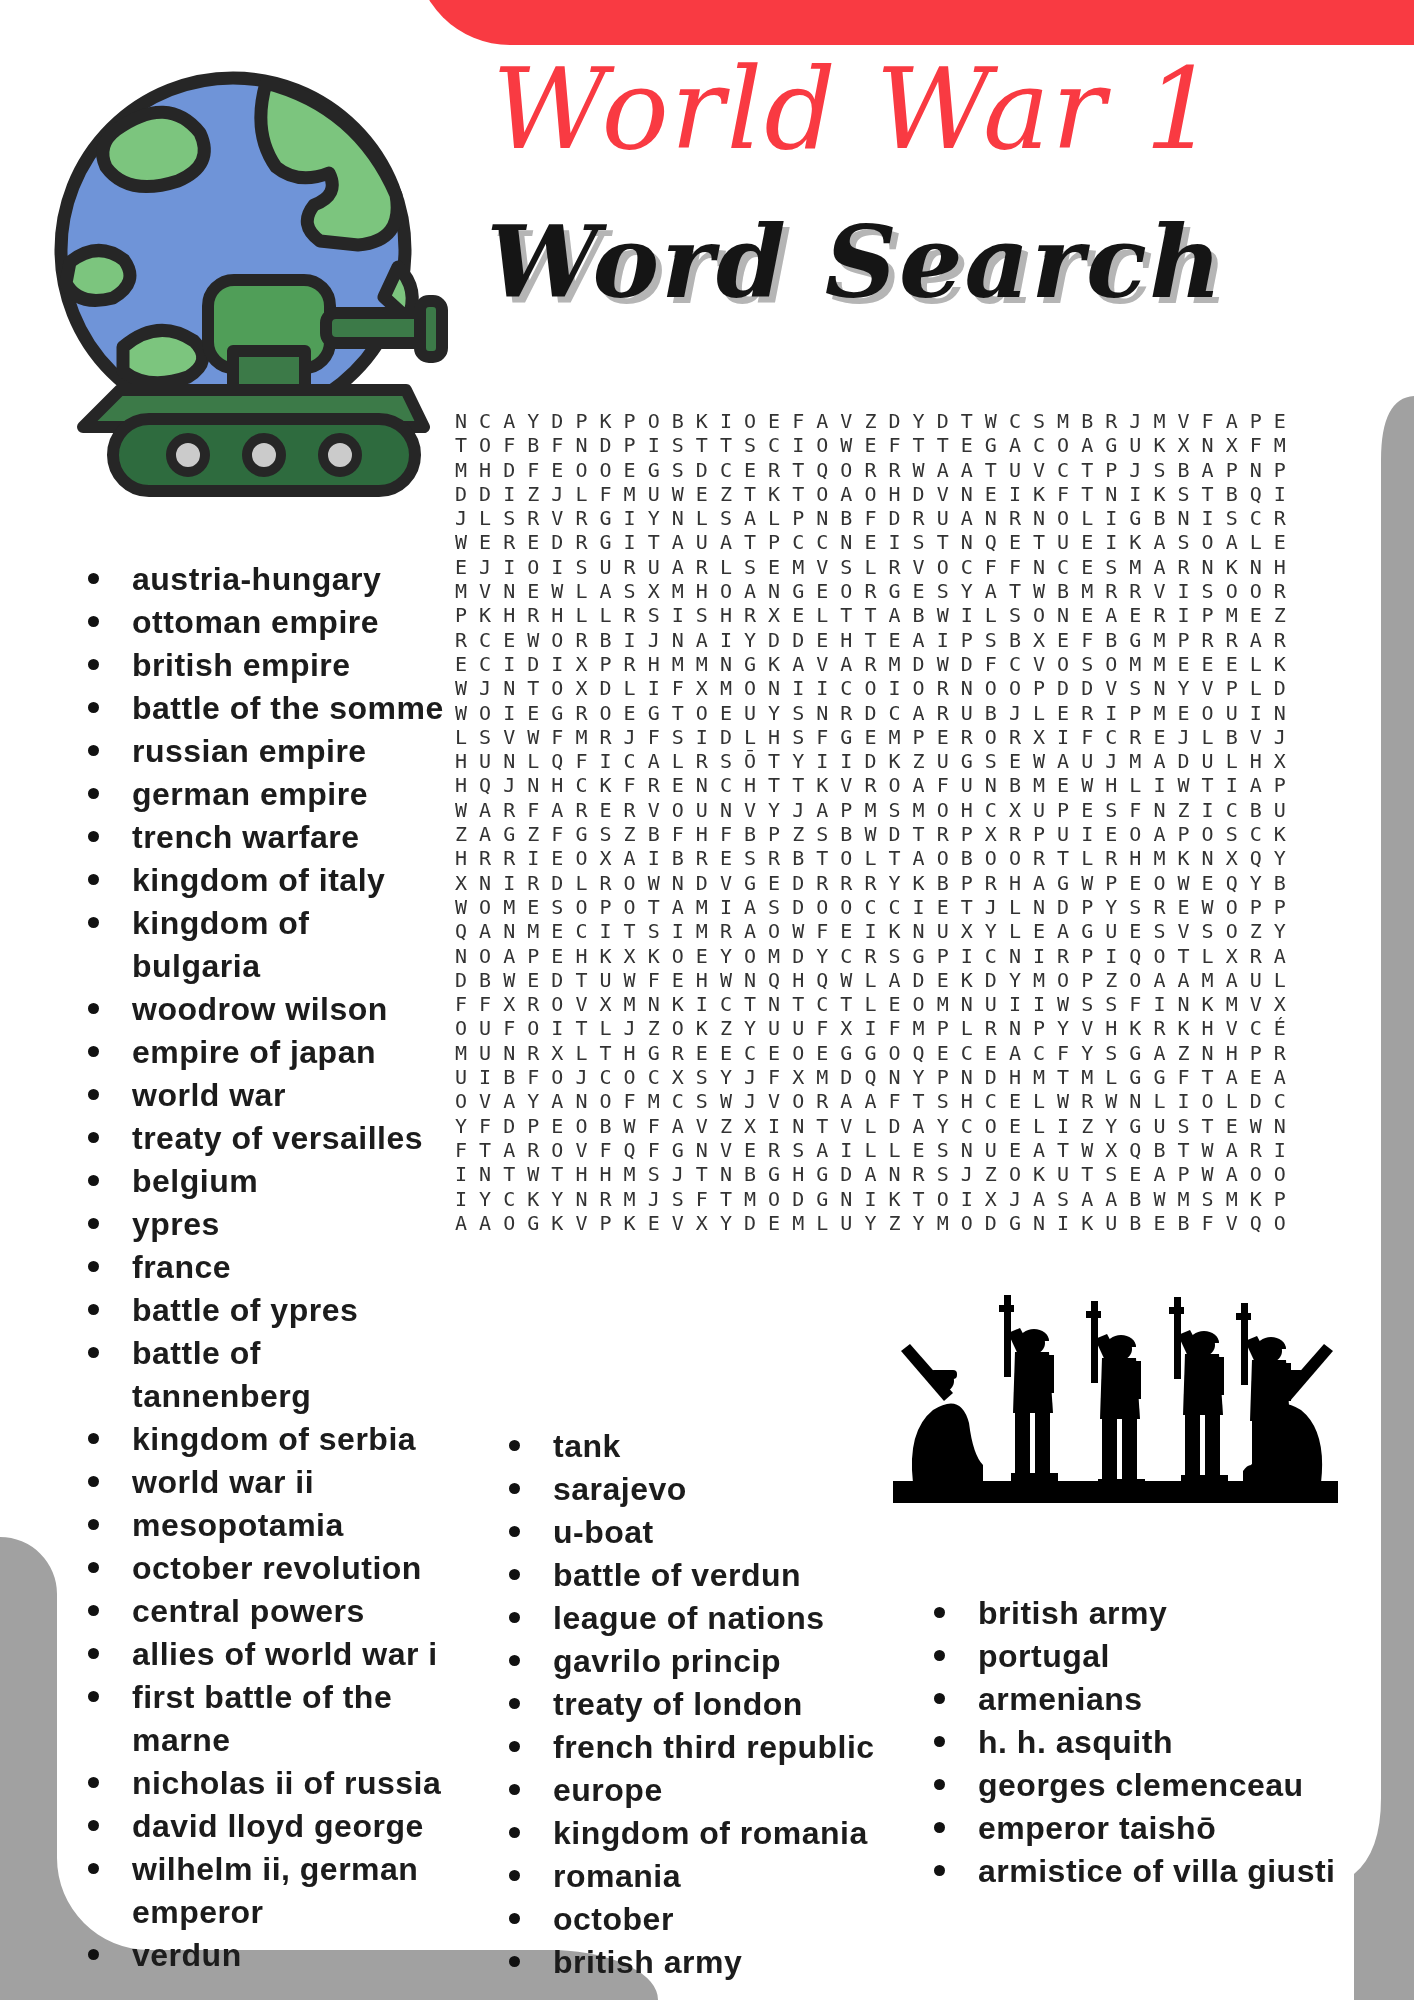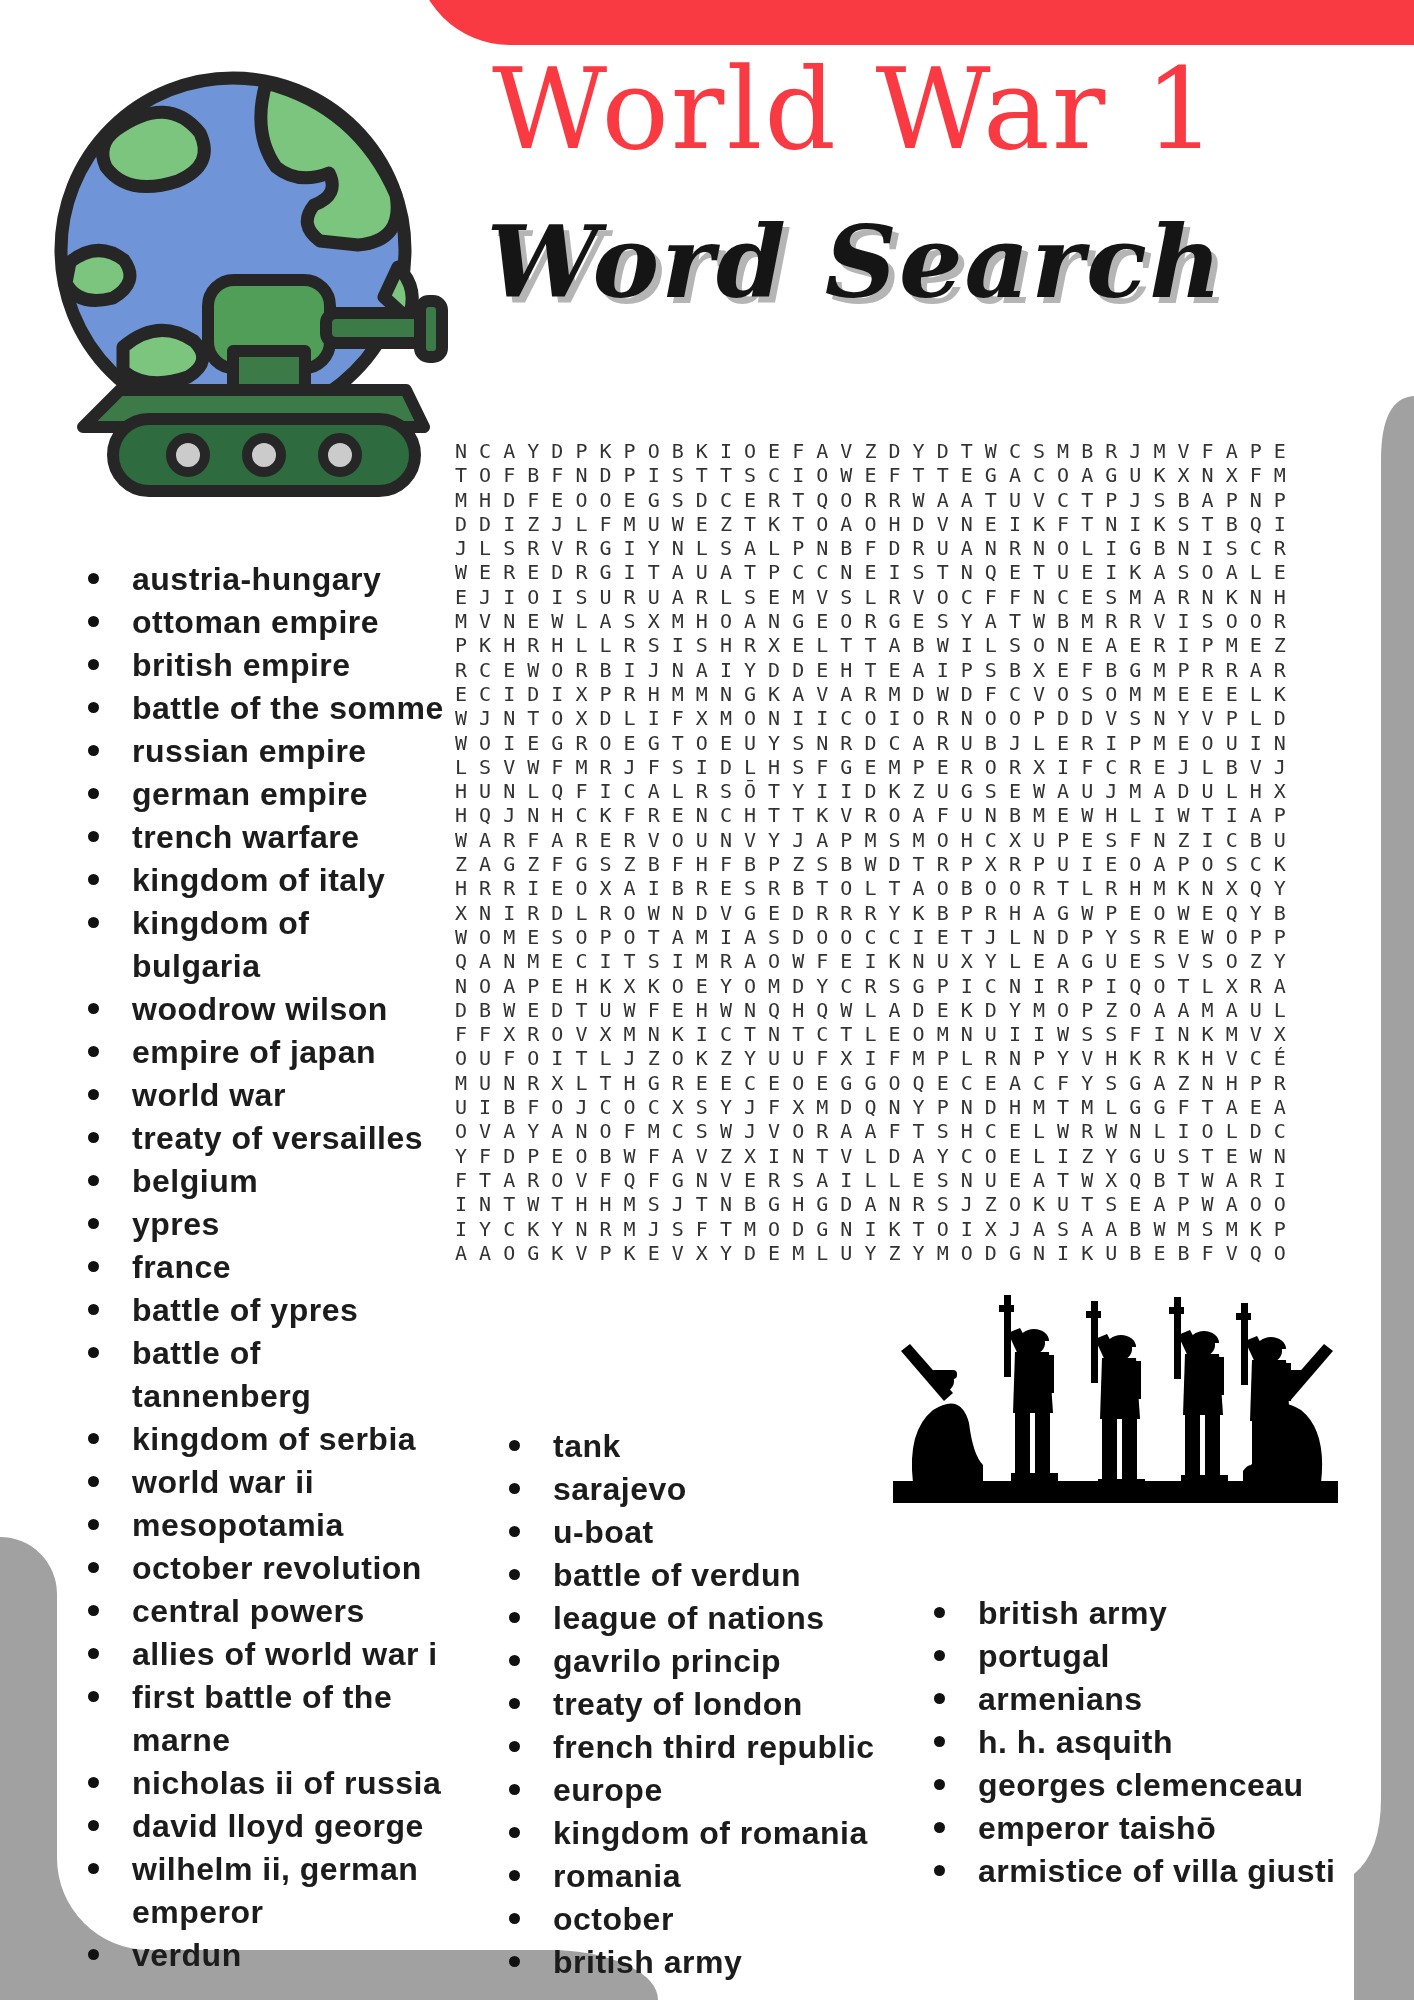--- a/index.html
+++ b/index.html
@@ -6,31 +6,31 @@
   body{width:1414px;height:2000px;position:relative;background:#ffffff;overflow:hidden;
        font-family:"Liberation Sans",sans-serif;}
 
   
   .red-banner{position:absolute;left:415px;top:-75px;width:1080px;height:120px;
               background:#f93a42;border-bottom-left-radius:95px;}
   .gray-svg{position:absolute;left:0;top:0;width:1414px;height:2000px;pointer-events:none;}
 
   
   .title1{position:absolute;left:430px;top:34px;width:850px;text-align:center;
-          font-family:"DejaVu Serif",serif;font-weight:400;
+          font-family:"DejaVu Serif",serif;font-style:italic;font-weight:400;
           font-size:112px;line-height:150px;color:#f93a42;letter-spacing:2px;}
   .title2{position:absolute;left:430px;top:192px;width:850px;text-align:center;
           font-family:"DejaVu Serif",serif;font-style:italic;font-weight:bold;
           font-size:100px;line-height:140px;color:#151515;
           text-shadow:6px 6px 0 #b5b5b5;letter-spacing:2px;}
 
   
   .grid{position:absolute;left:455px;top:409px;
         font-family:"DejaVu Sans Mono",monospace;font-size:20px;line-height:24.3px;
-        color:#333333;margin-top:30px;}
+        color:#333333;}
   .grid-row{white-space:pre;height:24.3px;}
 
   
   ul.words{position:absolute;margin:0;padding:0;list-style:none;
            font-family:"Liberation Sans",sans-serif;font-weight:bold;
            font-size:32px;line-height:43px;color:#1c1c1c;letter-spacing:0.5px;}
   ul.words li{position:relative;padding-left:48px;}
   ul.words li::before{content:"";position:absolute;left:4px;top:15px;width:11px;height:11px;
            border-radius:50%;background:#111111;}
   .list-left{left:84px;top:558px;width:362px;}

